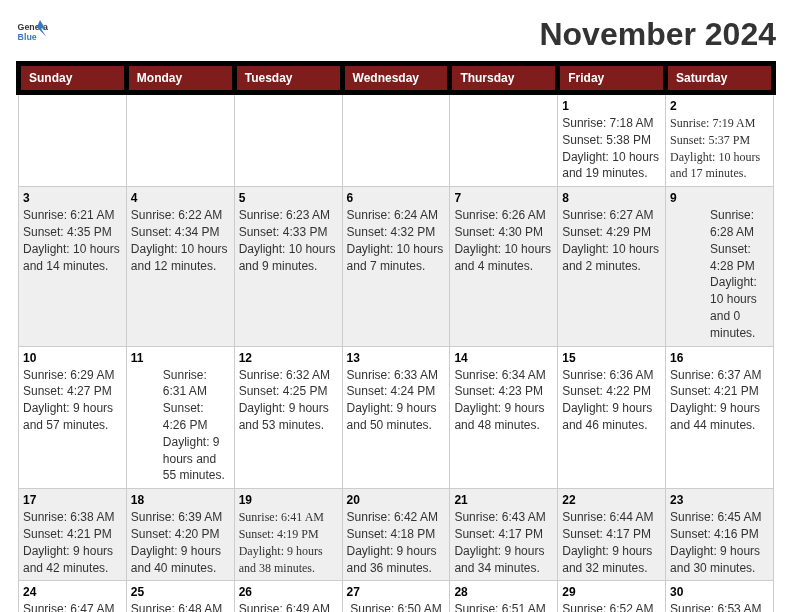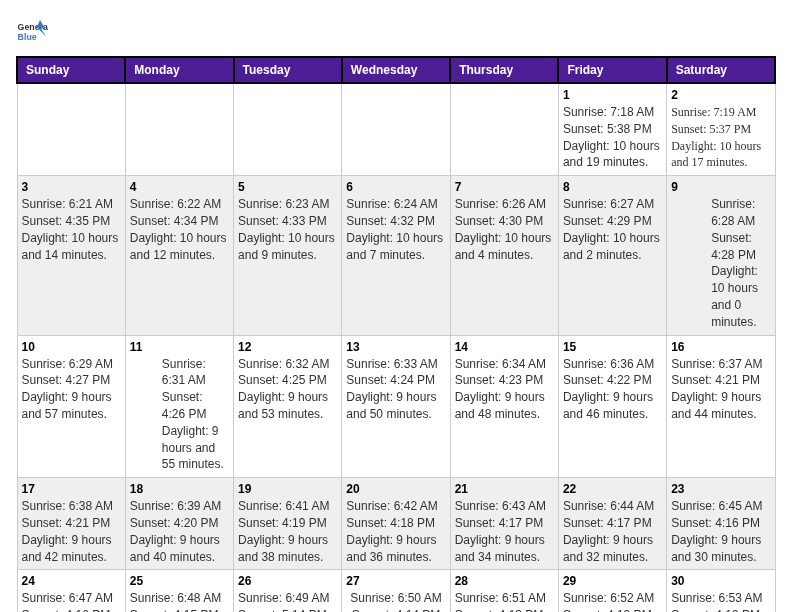--- a/index.html
+++ b/index.html
@@ -36,27 +36,27 @@
     .location-subtitle {
       font-size: 14px;
       color: #555;
     }
     .calendar {
       width: 100%;
       border-collapse: collapse;
       font-size: 10.5px;
     }
     .calendar th {
-      background: #4c1d95;
+      background: #7f1d1d;
       color: #fff;
       padding: 5px 8px;
       text-align: left;
       font-size: 12px;
       font-weight: bold;
-      border: 2px solid #000000;
+      border: 5px solid #000000;
     }
     .calendar td {
       border: 1px solid #ccc;
       padding: 4px;
       vertical-align: top;
       width: calc(100%/7);
       height: 80px;
     }
     .calendar td.empty {
       background: #fff;
@@ -86,20 +86,21 @@
 <div class="header-area">
   <div class="logo">
     <svg class="logo-icon" viewBox="0 0 40 40">
 
       <text x="2" y="18" font-size="11" font-weight="bold" fill="#333" font-family="Arial">General</text>
       <text x="2" y="30" font-size="11" font-weight="bold" fill="#3a7abf" font-family="Arial">Blue</text>
       <polygon points="30,5 38,18 30,14 38,26 26,14" fill="#3a7abf"></polygon>
     </svg>
   </div>
   <div class="title-area">
+    <div class="month-title">November 2024</div>
   </div>
 </div>
 
 <table class="calendar">
   <thead>
     <tr>
     <th>Sunday</th>
         <th>Monday</th>
         <th>Tuesday</th>
         <th>Wednesday</th>
@@ -224,21 +225,21 @@
 Daylight: 9 hours and 42 minutes.</div>
         </td>
         <td>
           <div class="day-num">18</div>
           <div class="day-detail" style="white-space: pre-line;">Sunrise: 6:39 AM
 Sunset: 4:20 PM
 Daylight: 9 hours and 40 minutes.</div>
         </td>
         <td>
           <div class="day-num">19</div>
-          <div class="day-detail" style="white-space: pre-line;">Sunrise: 6:41 AM
+          <div class="day-detail" style="white-space: pre-line; font-family: Liberation Serif, serif;">Sunrise: 6:41 AM
 Sunset: 4:19 PM
 Daylight: 9 hours and 38 minutes.</div>
         </td>
         <td>
           <div class="day-num">20</div>
           <div class="day-detail" style="white-space: pre-line;">Sunrise: 6:42 AM
 Sunset: 4:18 PM
 Daylight: 9 hours and 36 minutes.</div>
         </td>
         <td>

